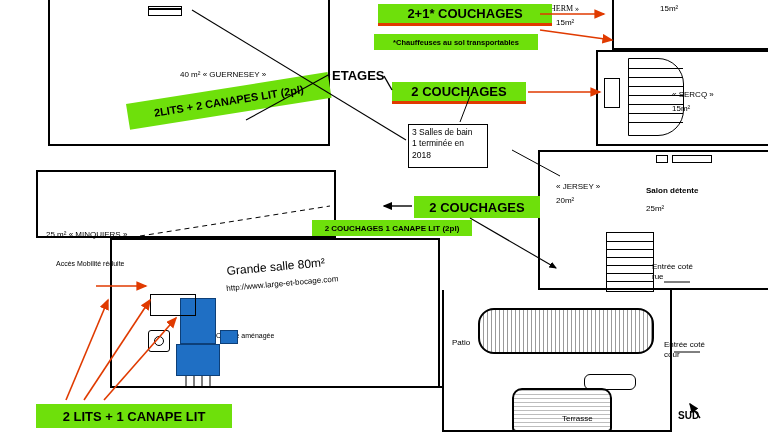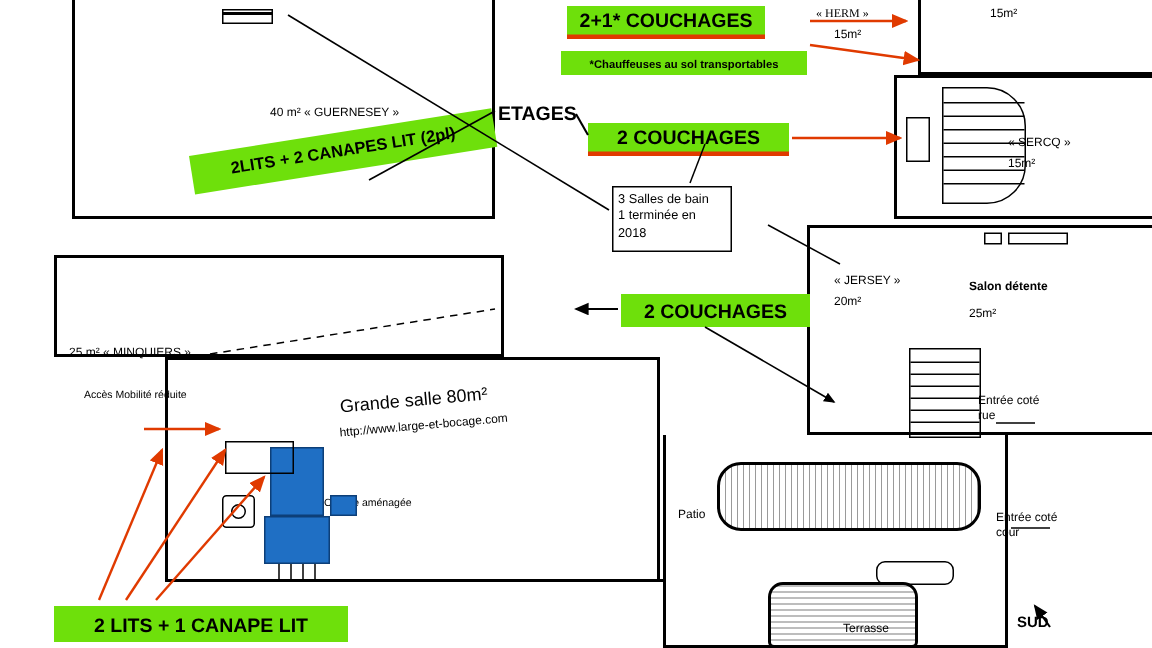--- a/index.html
+++ b/index.html
@@ -118,27 +118,28 @@
   <div class="thin" style="left:584px;top:374px;width:52px;height:16px;border-radius:6px;"></div>
   <div class="lbl" style="left:562px;top:414px;">Terrasse</div>
   <div class="lbl" style="left:678px;top:410px;font-weight:bold;font-size:10px;">SUD</div>
 
   <div class="callout-box" style="left:408px;top:124px;width:80px;height:44px;">3 Salles de bain
 1 terminée en
 2018</div>
 
   <div class="lbl bigtitle" style="left:332px;top:68px;">ETAGES</div>
 
-  <div class="green t14 underline-red" style="left:378px;top:4px;width:132px;height:22px;">2+1* COUCHAGES</div>
+  <div class="green t14 underline-red" style="left:378px;top:4px;width:174px;height:22px;">2+1* COUCHAGES</div>
   <div class="green t8" style="left:374px;top:34px;width:164px;height:16px;">*Chauffeuses au sol transportables</div>
   <div class="green t14 underline-red" style="left:392px;top:82px;width:134px;height:22px;">2 COUCHAGES</div>
   <div class="green t12" style="left:126px;top:104px;width:204px;height:26px;transform:rotate(-9deg);transform-origin:left top;">
     <span>2LITS + 2 CANAPES LIT (2pl)</span>
   </div>
   <div class="green t14" style="left:414px;top:196px;width:126px;height:22px;">2 COUCHAGES</div>
+  <div class="green t9" style="left:312px;top:220px;width:160px;height:16px;">2 COUCHAGES 1 CANAPE LIT (2pl)</div>
   <div class="green t14" style="left:36px;top:404px;width:196px;height:24px;">2 LITS + 1 CANAPE LIT</div>
 
   <div class="lbl sm" style="left:56px;top:260px;">Accès Mobilité réduite</div>
 
   <svg class="overlay">
     <defs>
       <marker id="ar-red" markerWidth="7" markerHeight="7" refX="6" refY="3" orient="auto">
         <path d="M0,0 L7,3 L0,6 z" fill="#e03a00"></path>
       </marker>
       <marker id="ar-blk" markerWidth="7" markerHeight="7" refX="6" refY="3" orient="auto">

